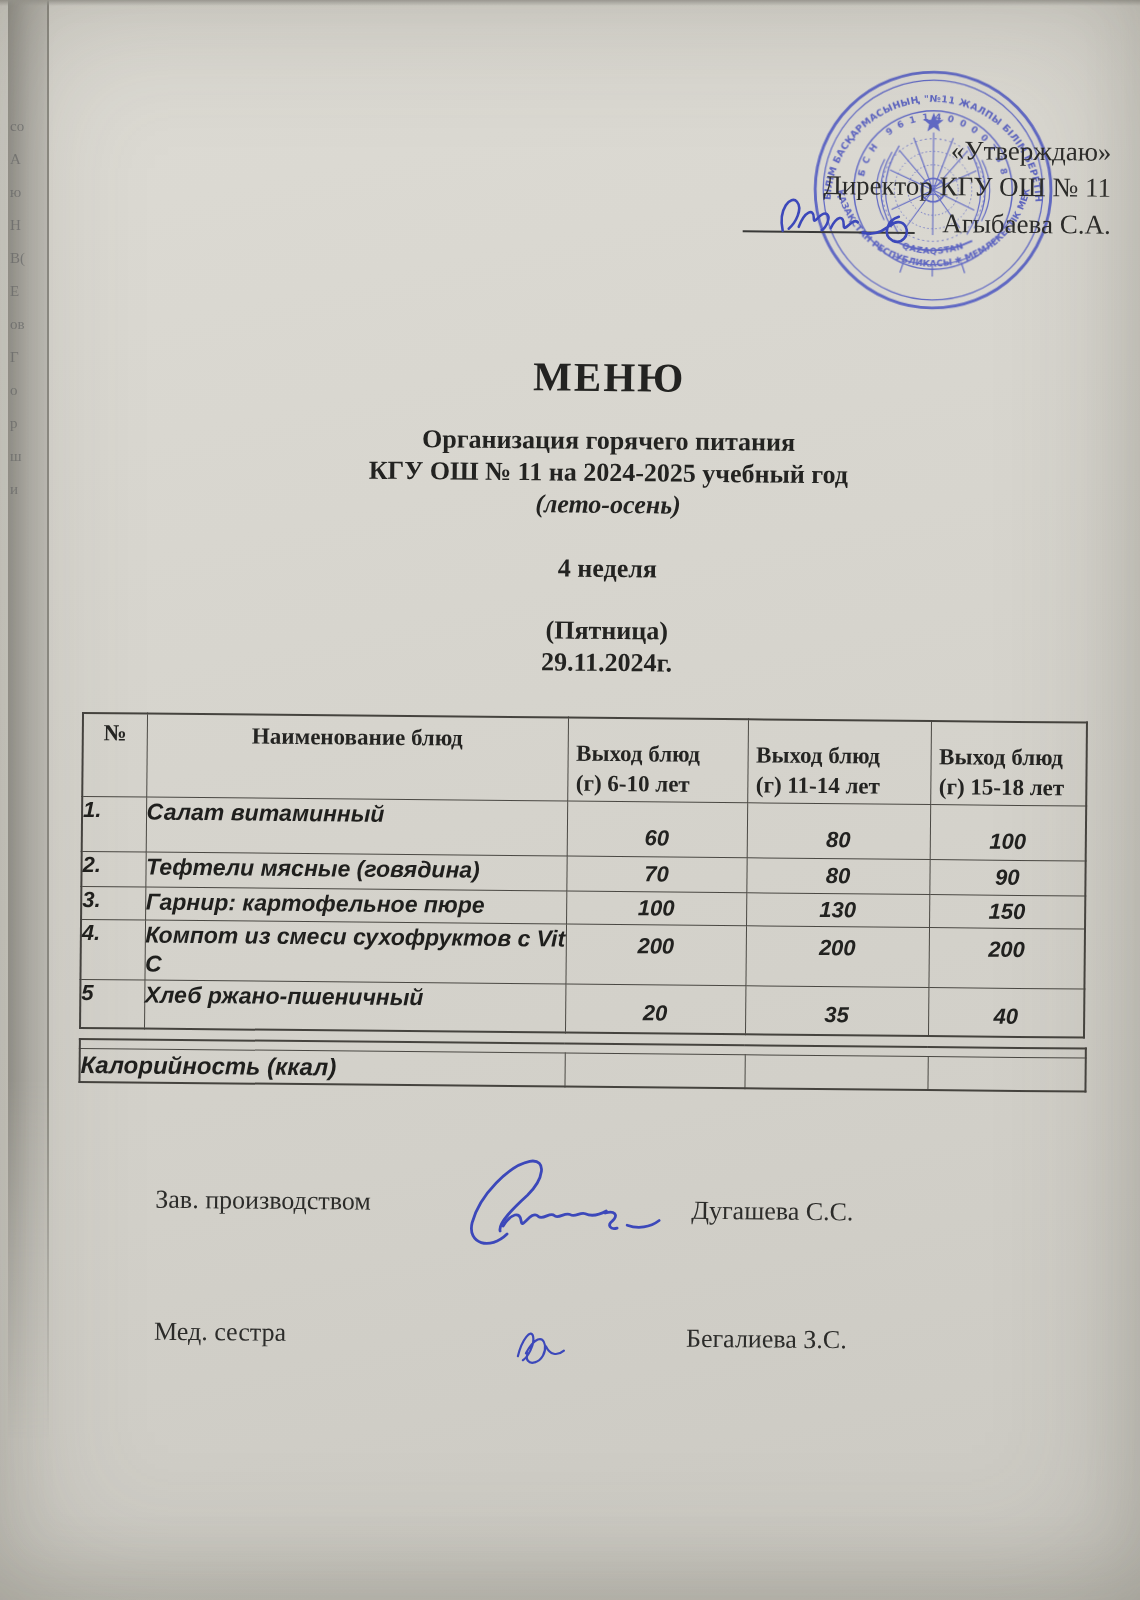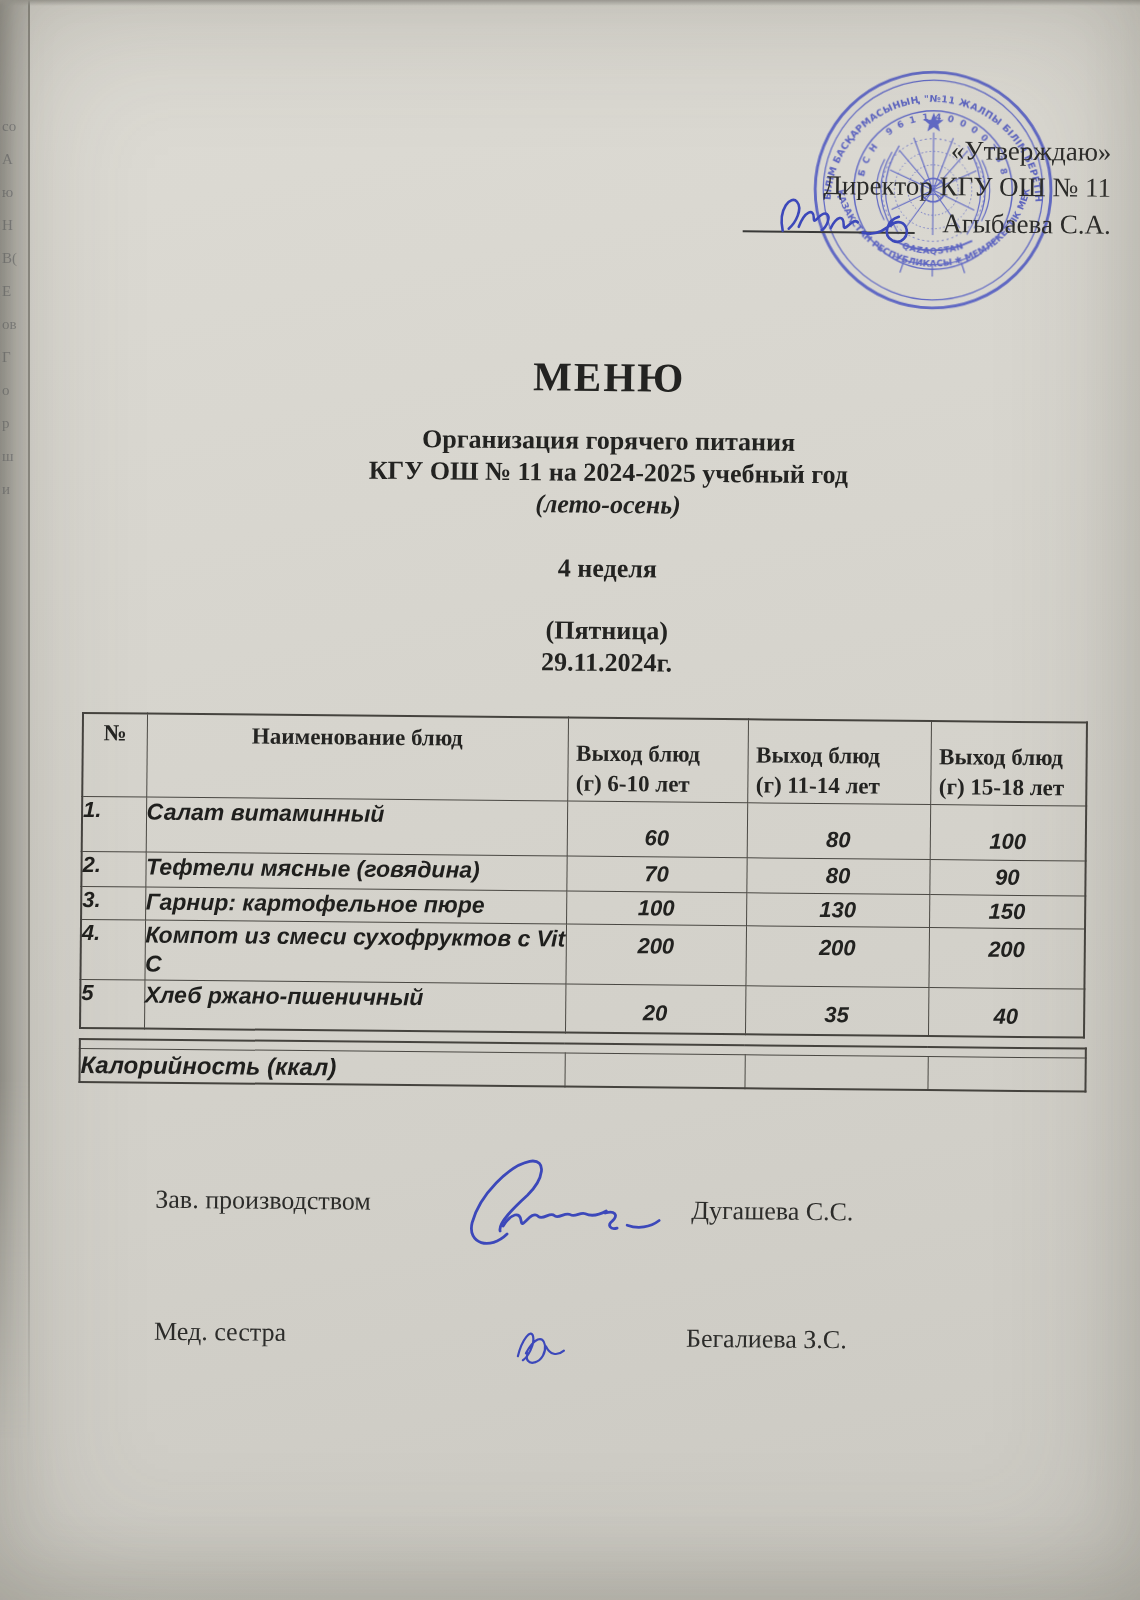--- a/index.html
+++ b/index.html
@@ -5,25 +5,26 @@
   html,body{margin:0;padding:0;}
   body{
     width:1140px;height:1600px;position:relative;overflow:hidden;
     font-family:"Liberation Serif","DejaVu Serif",serif;
     background:linear-gradient(168deg,#dddbd4 0%,#d7d5ce 38%,#d2d0c9 68%,#cbc9c2 100%);
   }
   .vignette{position:absolute;inset:0;pointer-events:none;z-index:50;
     box-shadow:inset 0 0 140px rgba(82,80,70,.28), inset 0 -30px 60px rgba(90,88,78,.12);}
   .top-edge{position:absolute;left:0;top:0;width:100%;height:6px;background:linear-gradient(#a7a59e,rgba(167,165,158,0));z-index:40;}
   .page-edge{
-    position:absolute;left:0;top:0;width:28px;height:1500px;z-index:40;
+    position:absolute;left:8px;top:0;width:28px;height:1500px;z-index:40;
     background:linear-gradient(90deg,#9c9a93,#b6b4ad 55%,#c2c0b9);
     border-right:2px solid #8f8d85;
     -webkit-mask-image:linear-gradient(#000 72%,transparent 96%);
     mask-image:linear-gradient(#000 72%,transparent 96%);
+    padding-left:11px;
   }
   .edge-frags{
     position:absolute;left:2px;top:110px;width:24px;
     font:15px "Liberation Serif",serif;color:#585a5e;opacity:.55;
     line-height:33px;white-space:pre-line;filter:blur(.4px);
   }
   .rot{position:absolute;inset:0;transform:rotate(.55deg);transform-origin:90px 300px;}
 
   
   .stamp-svg{position:absolute;left:797px;top:47px;width:270px;height:270px;z-index:1;opacity:.85;filter:blur(.25px);}

